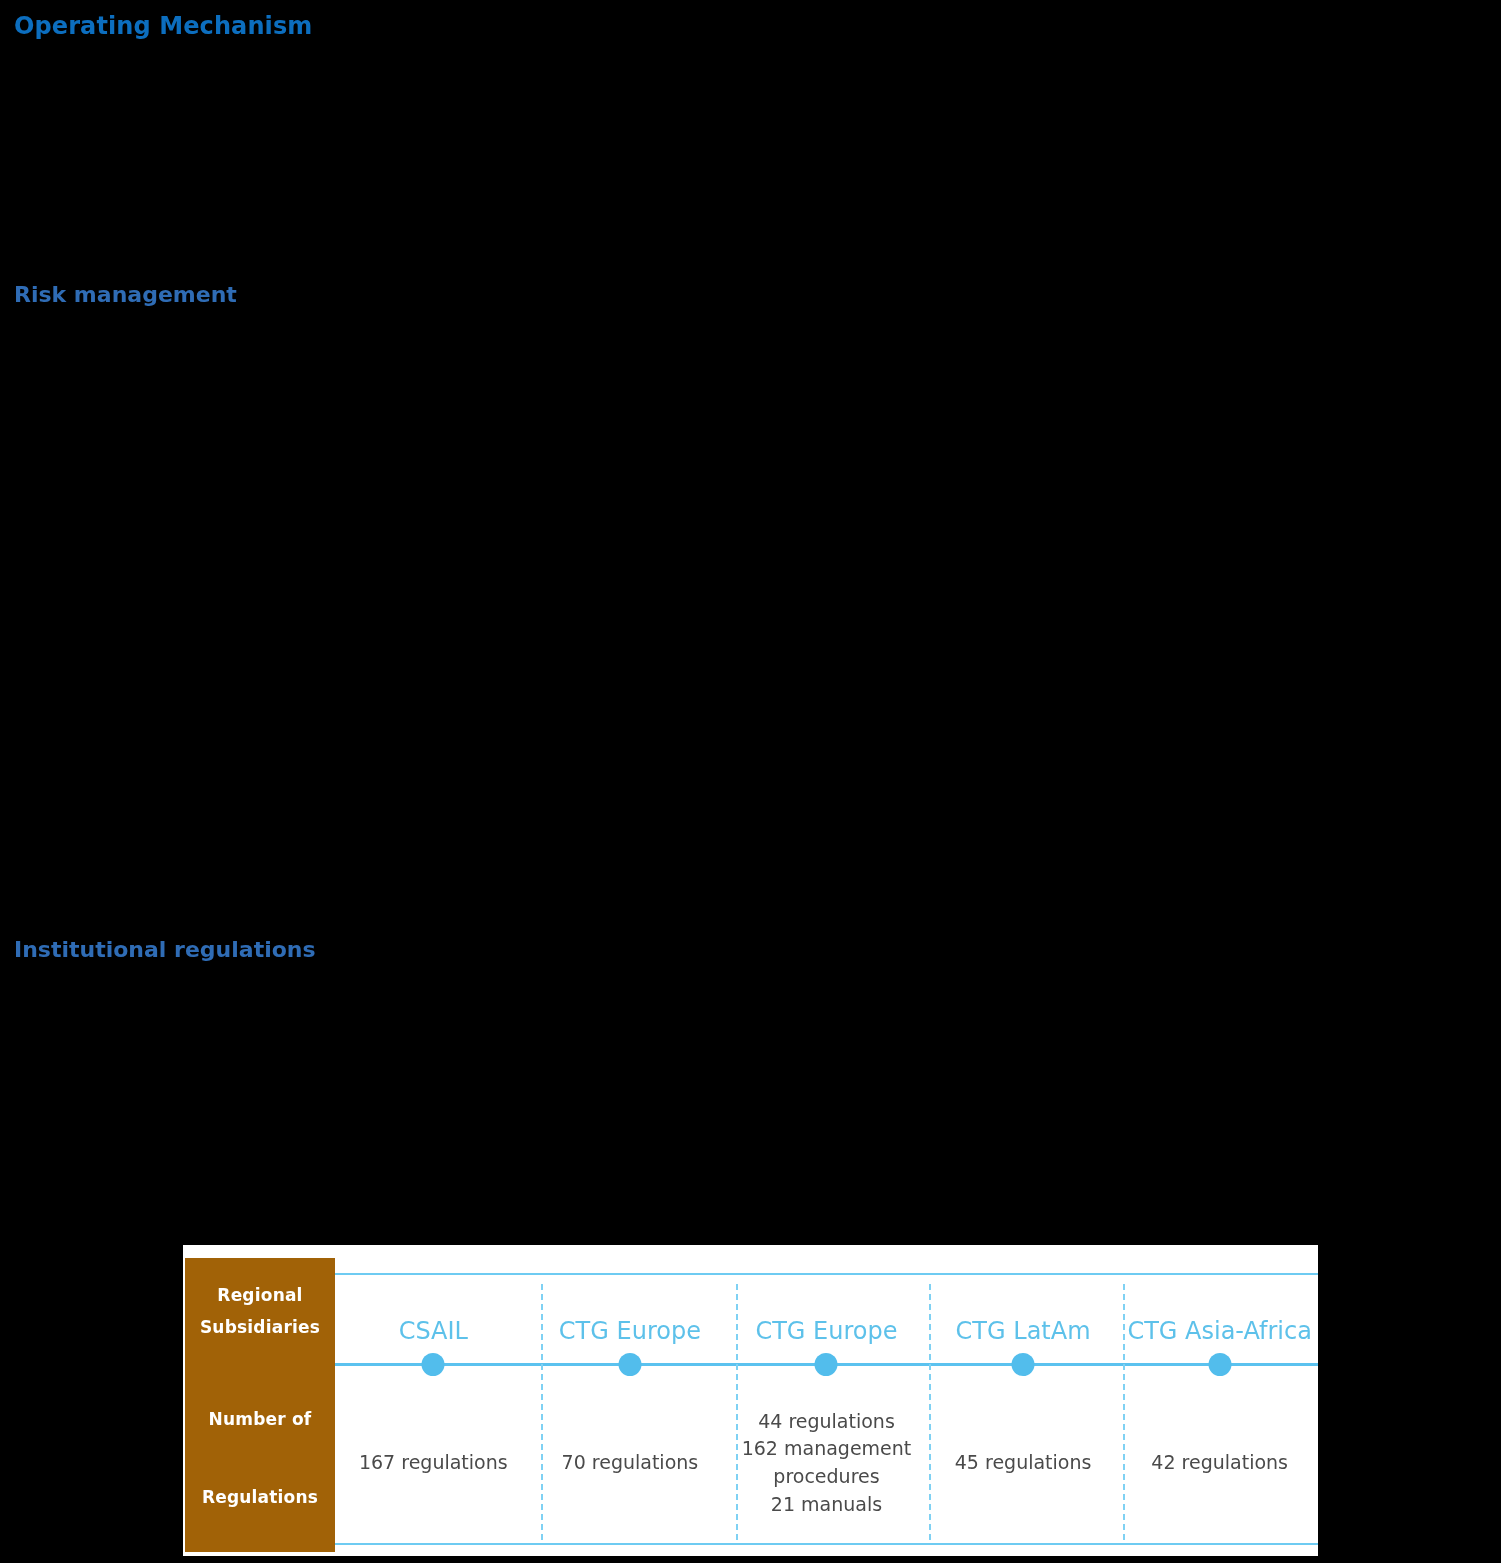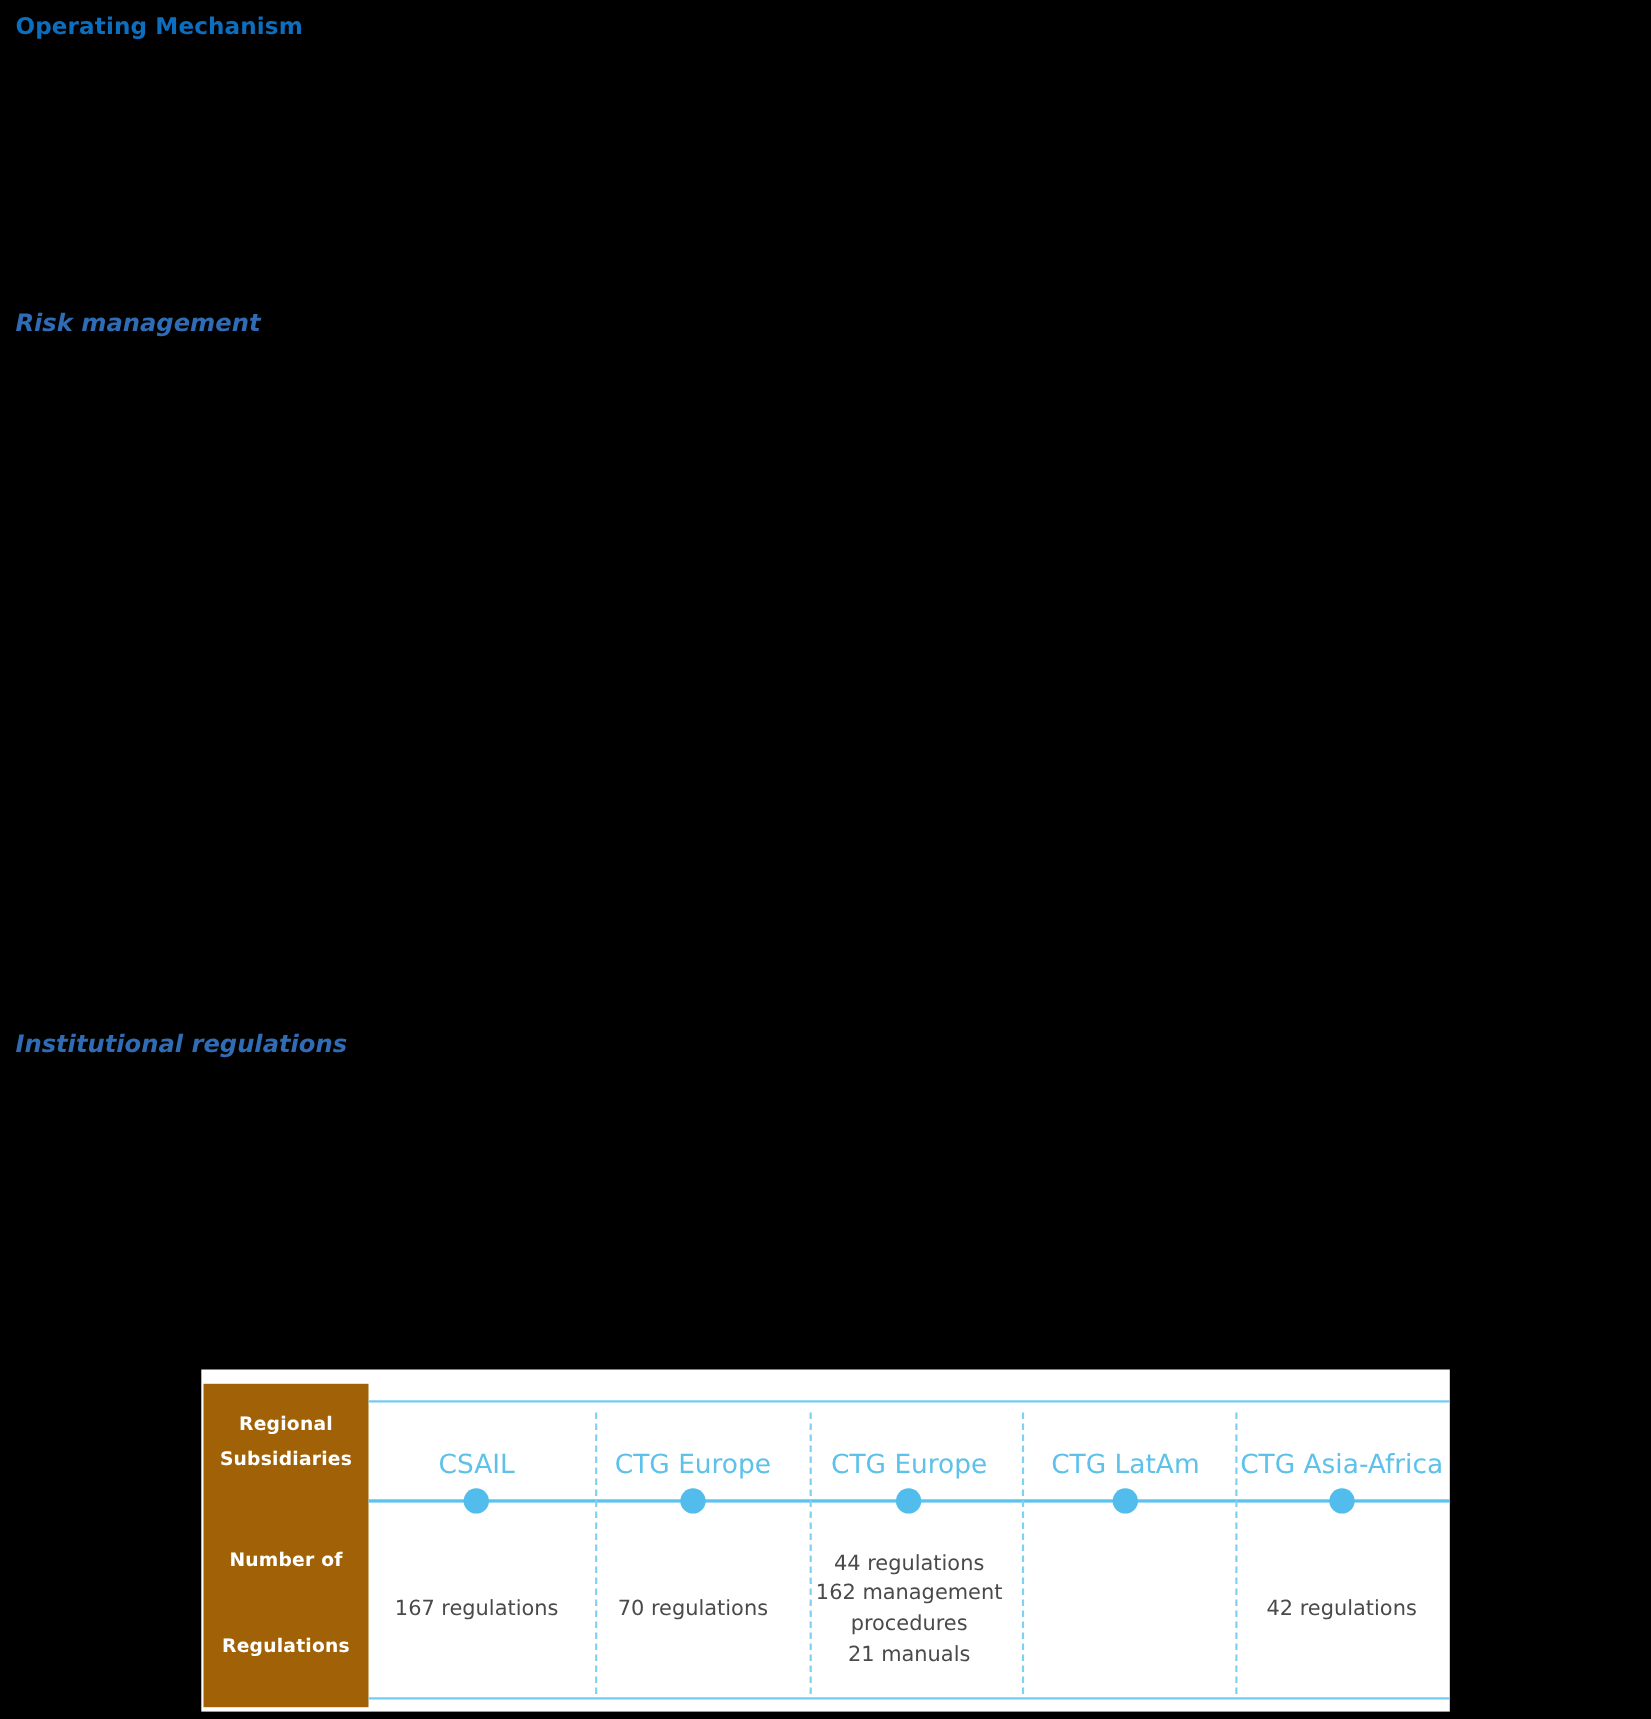--- a/index.html
+++ b/index.html
@@ -13,31 +13,30 @@
     position: relative;
     overflow: hidden;
     font-family: "DejaVu Sans", "Liberation Sans", sans-serif;
   }
 
   
   #page-title {
     position: absolute;
     left: 14px;
     top: 12px;
-    font-size: 21px;
+    font-size: 24px;
     font-weight: 600;
     letter-spacing: 0.1px;
     color: #0c6ebf;
     white-space: nowrap;
   }
   .section-heading {
     position: absolute;
     left: 14px;
     font-size: 22px;
-    font-style: italic;
     font-weight: 700;
     color: #2f6cb5;
     white-space: nowrap;
   }
   #heading-risk      { top: 282px; }
   #heading-inst      { top: 937px; }
 
   
   #table-panel {
     position: absolute;
@@ -203,20 +202,23 @@
       <div class="col-values">
         <div class="value-line">44 regulations</div>
         <div class="value-line">162 management procedures</div>
         <div class="value-line">21 manuals</div>
       </div>
     </div>
 
     <div class="col">
       <div class="col-header">CTG LatAm</div>
       <div class="col-dot"></div>
+      <div class="col-values">
+        <div class="value-line">45 regulations</div>
+      </div>
     </div>
 
     <div class="col">
       <div class="col-header">CTG Asia-Africa</div>
       <div class="col-dot"></div>
       <div class="col-values">
         <div class="value-line">42 regulations</div>
       </div>
     </div>
 

